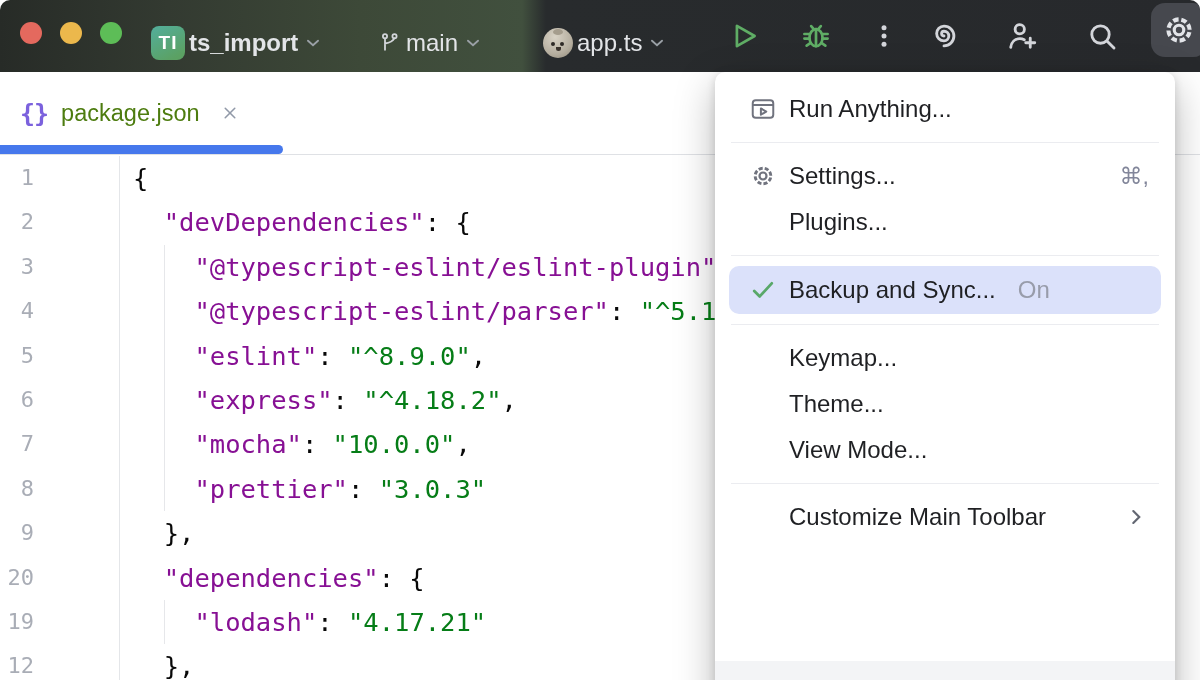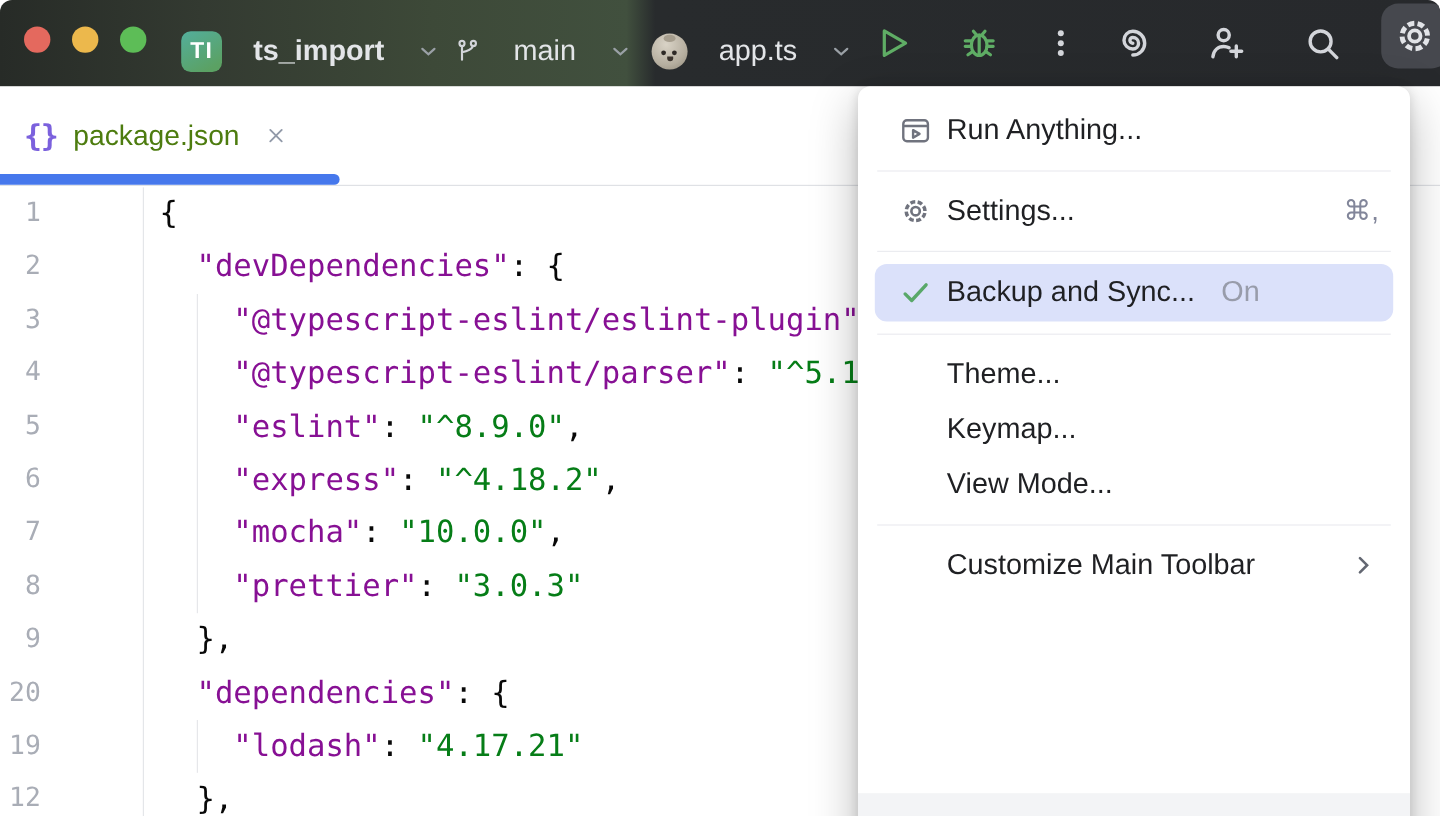--- a/index.html
+++ b/index.html
@@ -11,21 +11,21 @@
   .titlebar {
     position:absolute; left:0; top:0; width:1200px; height:72px;
     background:linear-gradient(90deg,#272b27 0%,#333a31 14%,#3d4938 30%,#41503e 43.5%,#282b2d 45.5%,#27292c 100%);
     border-radius:10px 10px 0 0; overflow:hidden;
   }
   .traffic { position:absolute; top:22px; width:22px; height:22px; border-radius:50%; }
   .t-red    { left:20px;  background:#e4695e; }
   .t-yellow { left:60px;  background:#ecb84c; }
   .t-green  { left:100px; background:#5dbd57; }
 
-  .tb-widget { position:absolute; top:0; height:86px; display:flex; align-items:center; gap:26px; color:#e3e5e8; cursor:default; }
+  .tb-widget { position:absolute; top:0; height:86px; display:flex; align-items:center; gap:4px; color:#e3e5e8; cursor:default; }
   .w-project { left:151px; }
   .w-vcs     { left:378px; }
   .w-run     { left:543px; }
   .project-avatar {
     width:34px; height:34px; border-radius:8px; display:flex; align-items:center; justify-content:center;
     background:linear-gradient(150deg,#53ae9c,#5ba163 85%); color:#fff; font-size:19px; font-weight:700; letter-spacing:1px;
   }
   .w-name { font-size:24px; font-weight:600; }
   .w-text { font-size:24px; font-weight:500;text-align:center; }
 
@@ -251,36 +251,39 @@
       <div class="menu-item">
         <span class="mi-icon">
           <svg width="28" height="28" viewBox="0 0 24 24" fill="none" stroke="#70737e">
             <circle cx="12" cy="12" r="3" stroke-width="1.9"></circle>
             <circle cx="12" cy="12" r="6.7" stroke-width="2.5" stroke-dasharray="3.51 1.75" transform="rotate(11 12 12)"></circle>
           </svg>
         </span>
         <span class="mi-label">Settings...</span>
         <span class="mi-right">⌘,</span>
       </div>
+      <div class="menu-item">
+        <span class="mi-label">Plugins...</span>
+      </div>
       <div class="menu-sep"></div>
       <div class="menu-item highlighted">
         <span class="mi-icon">
           <svg width="28" height="28" viewBox="0 0 24 24">
             <path d="M4.5 12.8l4.7 4.7L19.5 6.3" stroke="#59a869" stroke-width="2.4" fill="none" stroke-linecap="round" stroke-linejoin="round"></path>
           </svg>
         </span>
         <span class="mi-label">Backup and Sync...</span>
         <span class="mi-suffix">On</span>
       </div>
       <div class="menu-sep"></div>
       <div class="menu-item">
+        <span class="mi-label">Keymap...</span>
+      </div>
+      <div class="menu-item">
         <span class="mi-label">Theme...</span>
-      </div>
-      <div class="menu-item">
-        <span class="mi-label">Keymap...</span>
       </div>
       <div class="menu-item">
         <span class="mi-label">View Mode...</span>
       </div>
       <div class="menu-sep"></div>
       <div class="menu-item">
         <span class="mi-label">Customize Main Toolbar</span>
         <span class="mi-right">
           <svg width="26" height="26" viewBox="0 0 24 24">
             <path d="M9.5 6.5l5.5 5.5-5.5 5.5" stroke="#636772" stroke-width="2" fill="none" stroke-linecap="round"></path>

